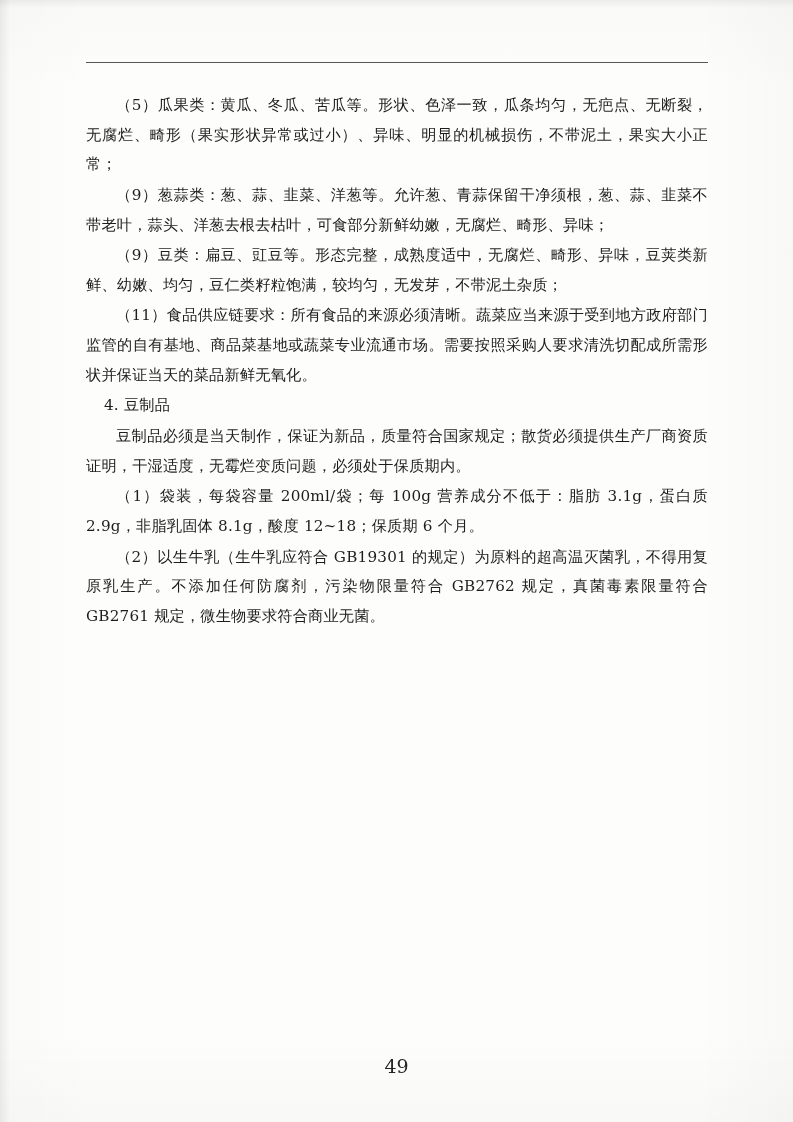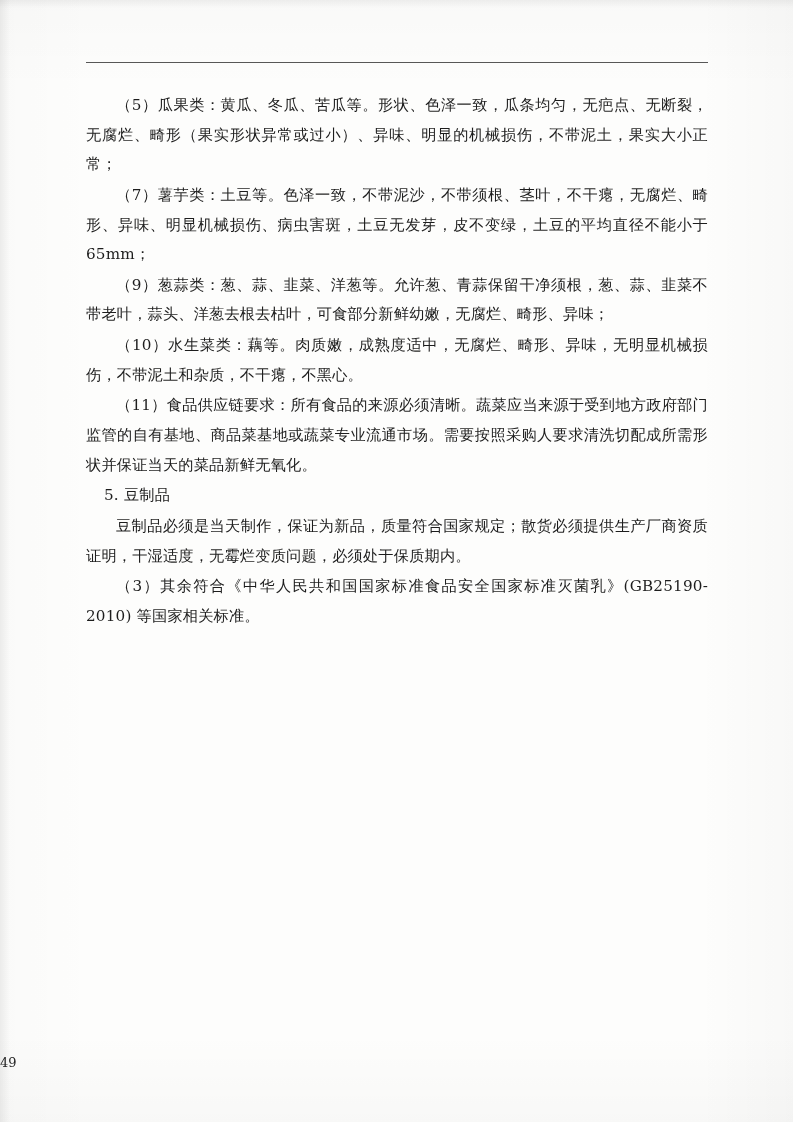--- a/index.html
+++ b/index.html
@@ -54,22 +54,23 @@
     text-indent: 30px;
   }
   .para.heading {
     text-indent: 18px;
   }
   .page-number {
     position: absolute;
     left: 0;
     right: 0;
     top: 1055px;
+    text-align: center;
     font-family: "DejaVu Serif", "Liberation Serif", serif;
-    font-size: 13px;
+    font-size: 19px;
     color: #242424;
   }
   .edge-shadow-left {
     position: absolute;
     left: 0;
     top: 0;
     width: 10px;
     height: 1122px;
     background: linear-gradient(90deg, rgba(0,0,0,0.06), rgba(0,0,0,0));
     pointer-events: none;
@@ -89,24 +90,24 @@
 
 <div class="page">
   <div class="edge-shadow-left"></div>
   <div class="edge-shadow-top"></div>
 
   <div class="content">
     <hr class="rule">
 
     <div class="body-text">
       <p class="para">（5）瓜果类：黄瓜、冬瓜、苦瓜等。形状、色泽一致，瓜条均匀，无疤点、无断裂，无腐烂、畸形（果实形状异常或过小）、异味、明显的机械损伤，不带泥土，果实大小正常；</p>
-      <p class="para">（7）薯芋类：土豆等。色泽一致，不带泥沙，不带须根、茎叶，不干瘪，无腐烂、畸形、异味、明显机械损伤、病虫害斑，土豆无发芽，皮不变绿，土豆的平均直径不能小于 65mm；</p>
       <p class="para">（9）葱蒜类：葱、蒜、韭菜、洋葱等。允许葱、青蒜保留干净须根，葱、蒜、韭菜不带老叶，蒜头、洋葱去根去枯叶，可食部分新鲜幼嫩，无腐烂、畸形、异味；</p>
-      <p class="para">（10）水生菜类：藕等。肉质嫩，成熟度适中，无腐烂、畸形、异味，无明显机械损伤，不带泥土和杂质，不干瘪，不黑心。</p>
+      <p class="para">（9）豆类：扁豆、豇豆等。形态完整，成熟度适中，无腐烂、畸形、异味，豆荚类新鲜、幼嫩、均匀，豆仁类籽粒饱满，较均匀，无发芽，不带泥土杂质；</p>
       <p class="para">（11）食品供应链要求：所有食品的来源必须清晰。蔬菜应当来源于受到地方政府部门监管的自有基地、商品菜基地或蔬菜专业流通市场。需要按照采购人要求清洗切配成所需形状并保证当天的菜品新鲜无氧化。</p>
-      <p class="para heading">5. 豆制品</p>
+      <p class="para heading">4. 豆制品</p>
       <p class="para">豆制品必须是当天制作，保证为新品，质量符合国家规定；散货必须提供生产厂商资质证明，干湿适度，无霉烂变质问题，必须处于保质期内。</p>
-      <p class="para">（3）其余符合《中华人民共和国国家标准食品安全国家标准灭菌乳》(GB25190-2010) 等国家相关标准。</p>
+      <p class="para">（1）袋装，每袋容量 200ml/袋；每 100g 营养成分不低于：脂肪 3.1g，蛋白质 2.9g，非脂乳固体 8.1g，酸度 12~18；保质期 6 个月。</p>
+      <p class="para">（2）以生牛乳（生牛乳应符合 GB19301 的规定）为原料的超高温灭菌乳，不得用复原乳生产。不添加任何防腐剂，污染物限量符合 GB2762 规定，真菌毒素限量符合 GB2761 规定，微生物要求符合商业无菌。</p>
     </div>
   </div>
 
   <div class="page-number">49</div>
 </div>
 
 </body></html>

